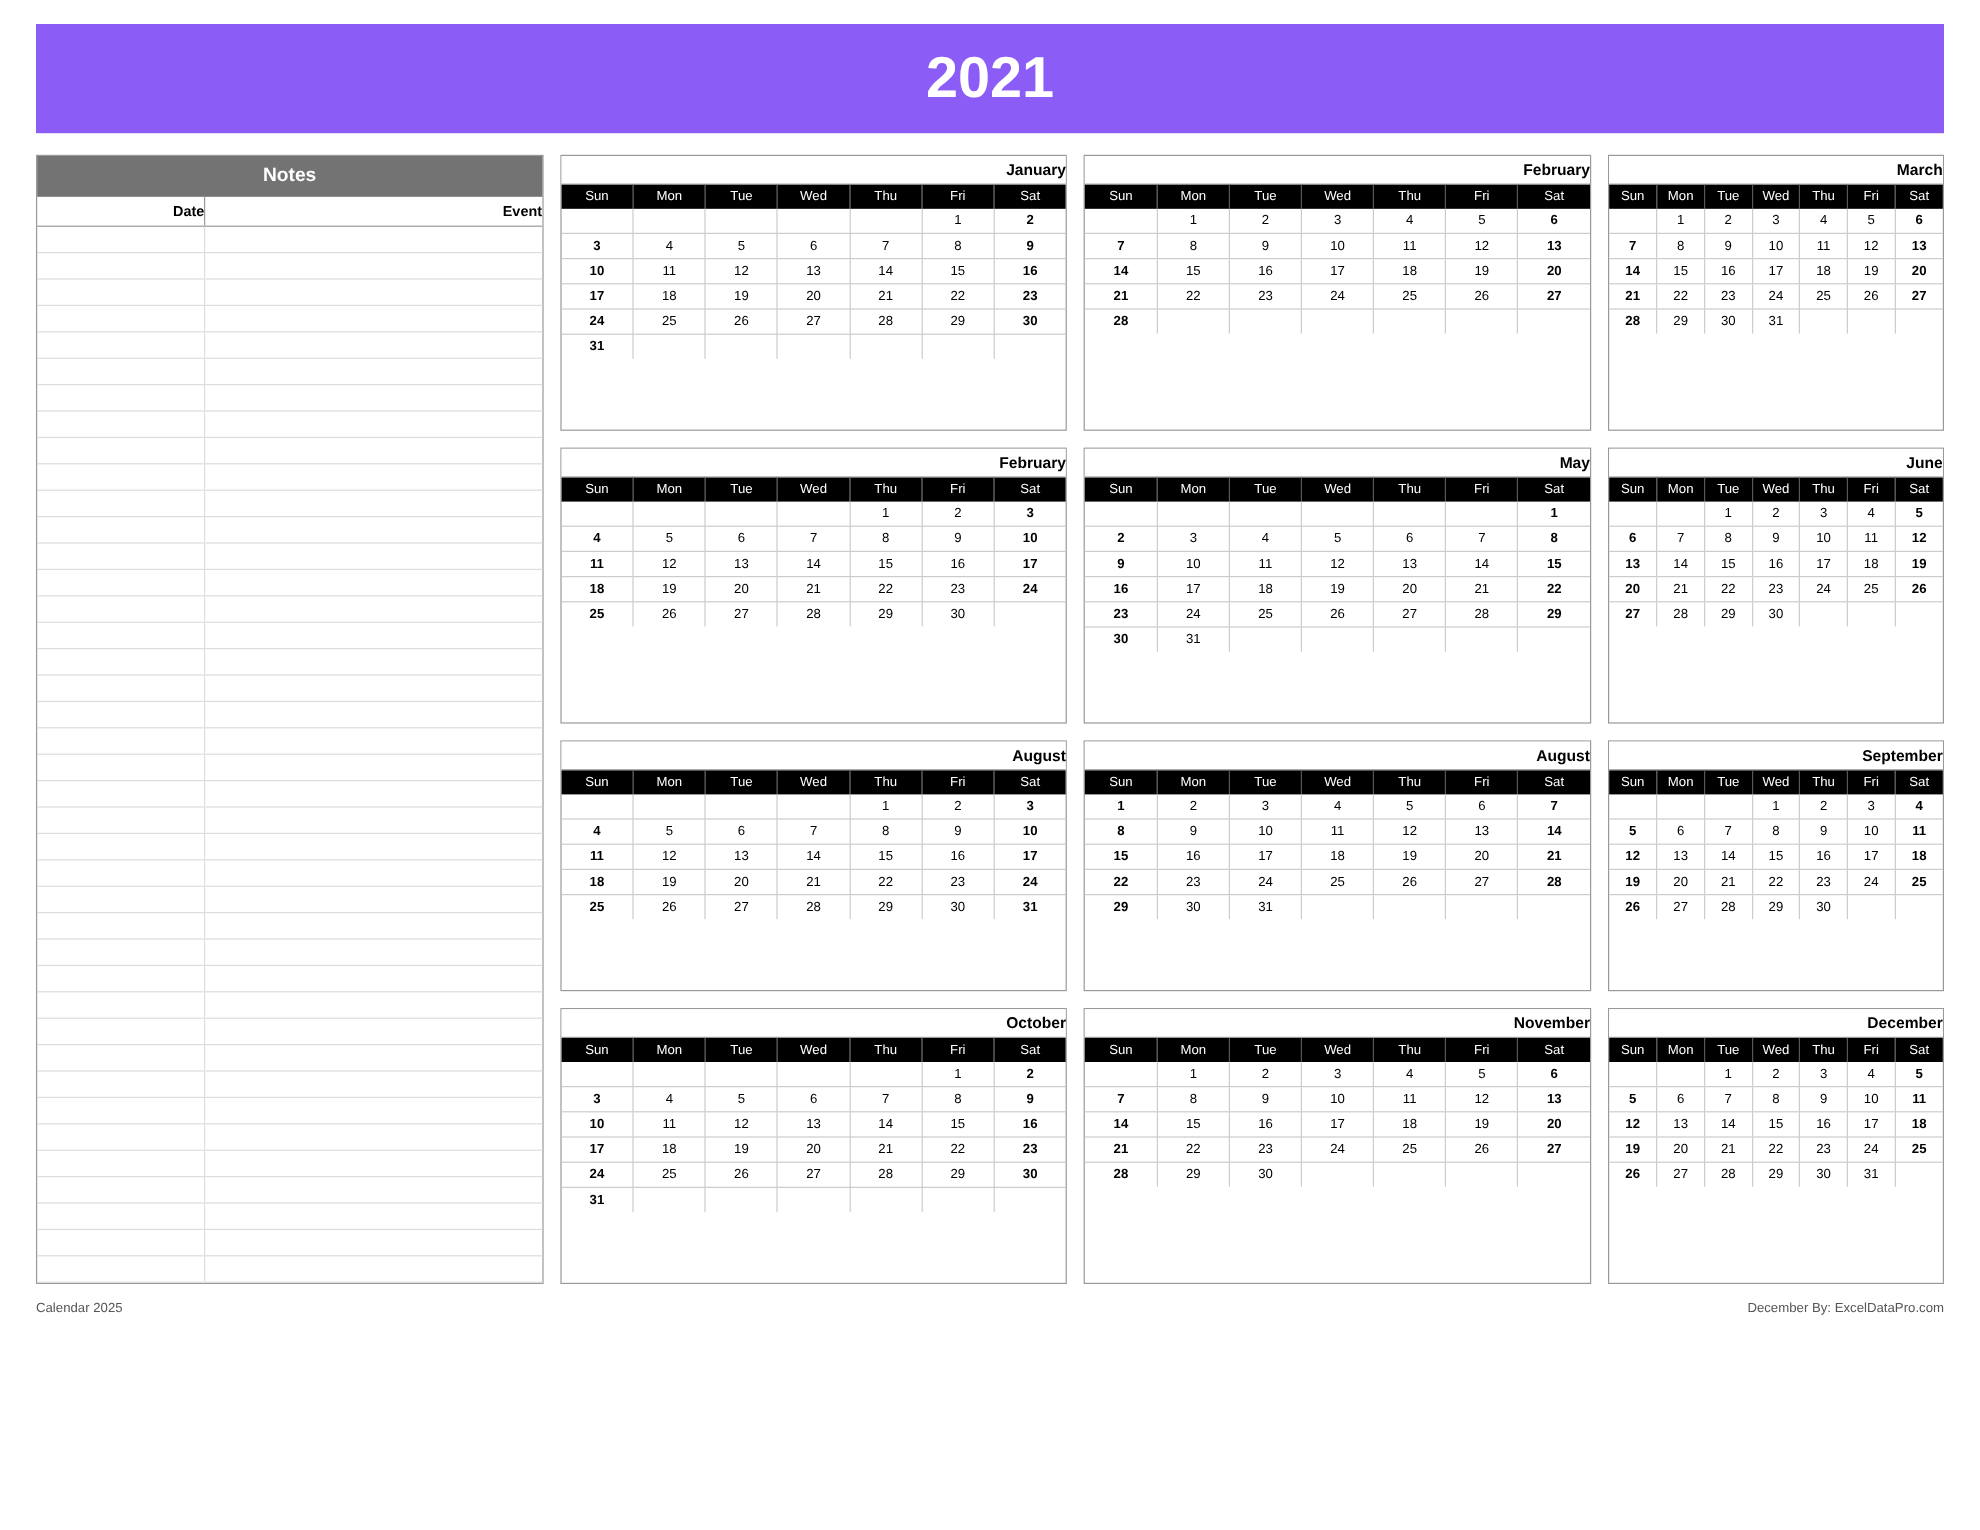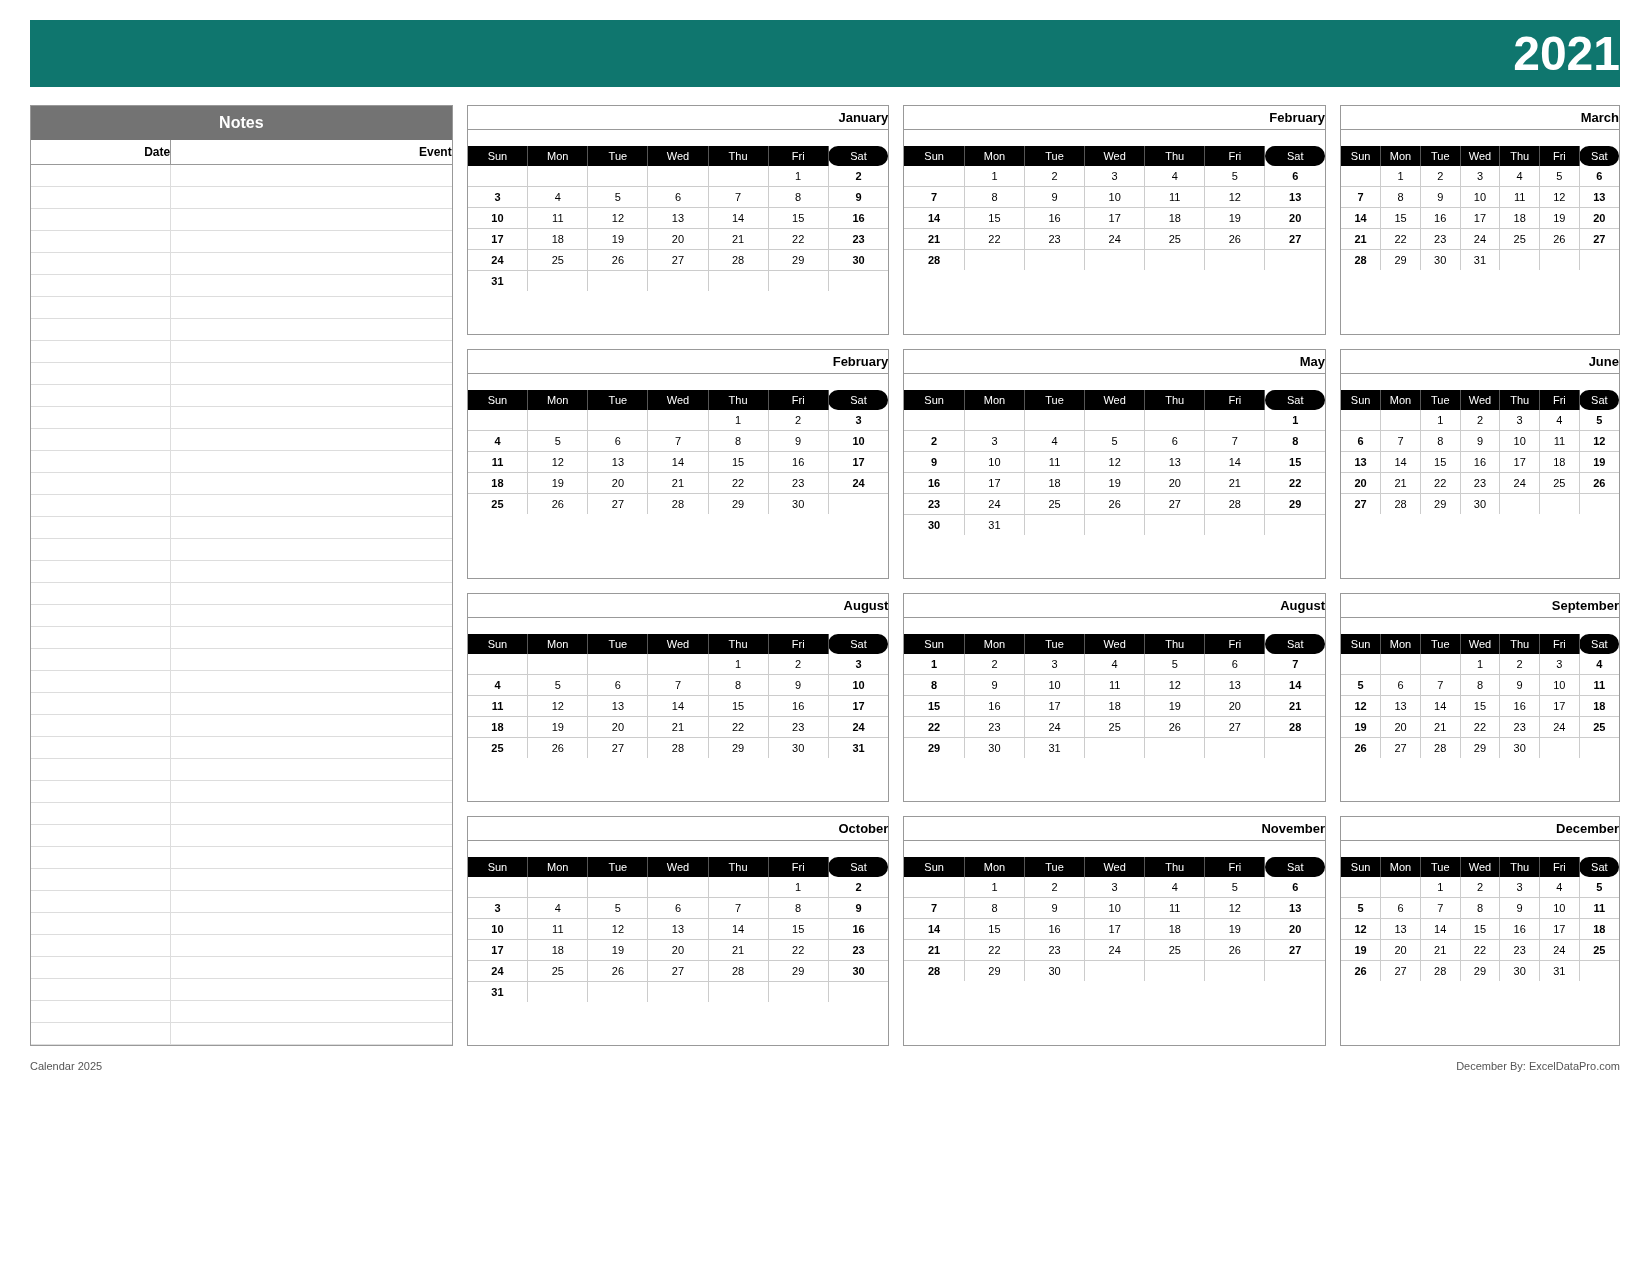--- a/index.html
+++ b/index.html
@@ -4,26 +4,26 @@
   <style>
     * { margin: 0; padding: 0; box-sizing: border-box; }
     body {
       background: #fff;
       font-family: Arial, sans-serif;
       width: 1650px;
       min-height: 1275px;
       padding: 20px 30px;
     }
     .year-header {
-      background: #0f766e;
+      background: #8b5cf6;
       color: #fff;
-      text-align: right;
+      text-align: center;
       font-size: 48px;
       font-weight: bold;
-      padding: 6px 0;
+      padding: 18px 0;
       margin-bottom: 18px;
     }
     .main-grid {
       display: grid;
       grid-template-columns: 1fr 1fr 1fr 280px;
       gap: 14px 14px;
     }
     .calendar-section {
       border: 1px solid #999;
     }
@@ -32,32 +32,31 @@
       text-align: right;
       font-size: 13px;
       font-weight: bold;
       padding: 4px 0;
       border-bottom: 1px solid #999;
     }
     .cal-table {
       width: 100%;
       border-collapse: collapse;
       font-size: 12px;
-      margin-top: 16px;
     }
     .cal-table th {
       background: #000;
       color: #fff;
       text-align: center;
       padding: 4px 2px;
       font-weight: normal;
       font-size: 11px;
       border-right: 1px solid #555;
     }
-    .cal-table th:last-child { border-right: none; border-radius: 10px; }
+    .cal-table th:last-child { border-right: none; }
     .cal-table td {
       text-align: center;
       padding: 4px 2px;
       border-right: 1px solid #ccc;
       border-bottom: 1px solid #ccc;
       font-size: 11px;
       min-width: 30px;
     }
     .cal-table td:last-child {
       border-right: none;

